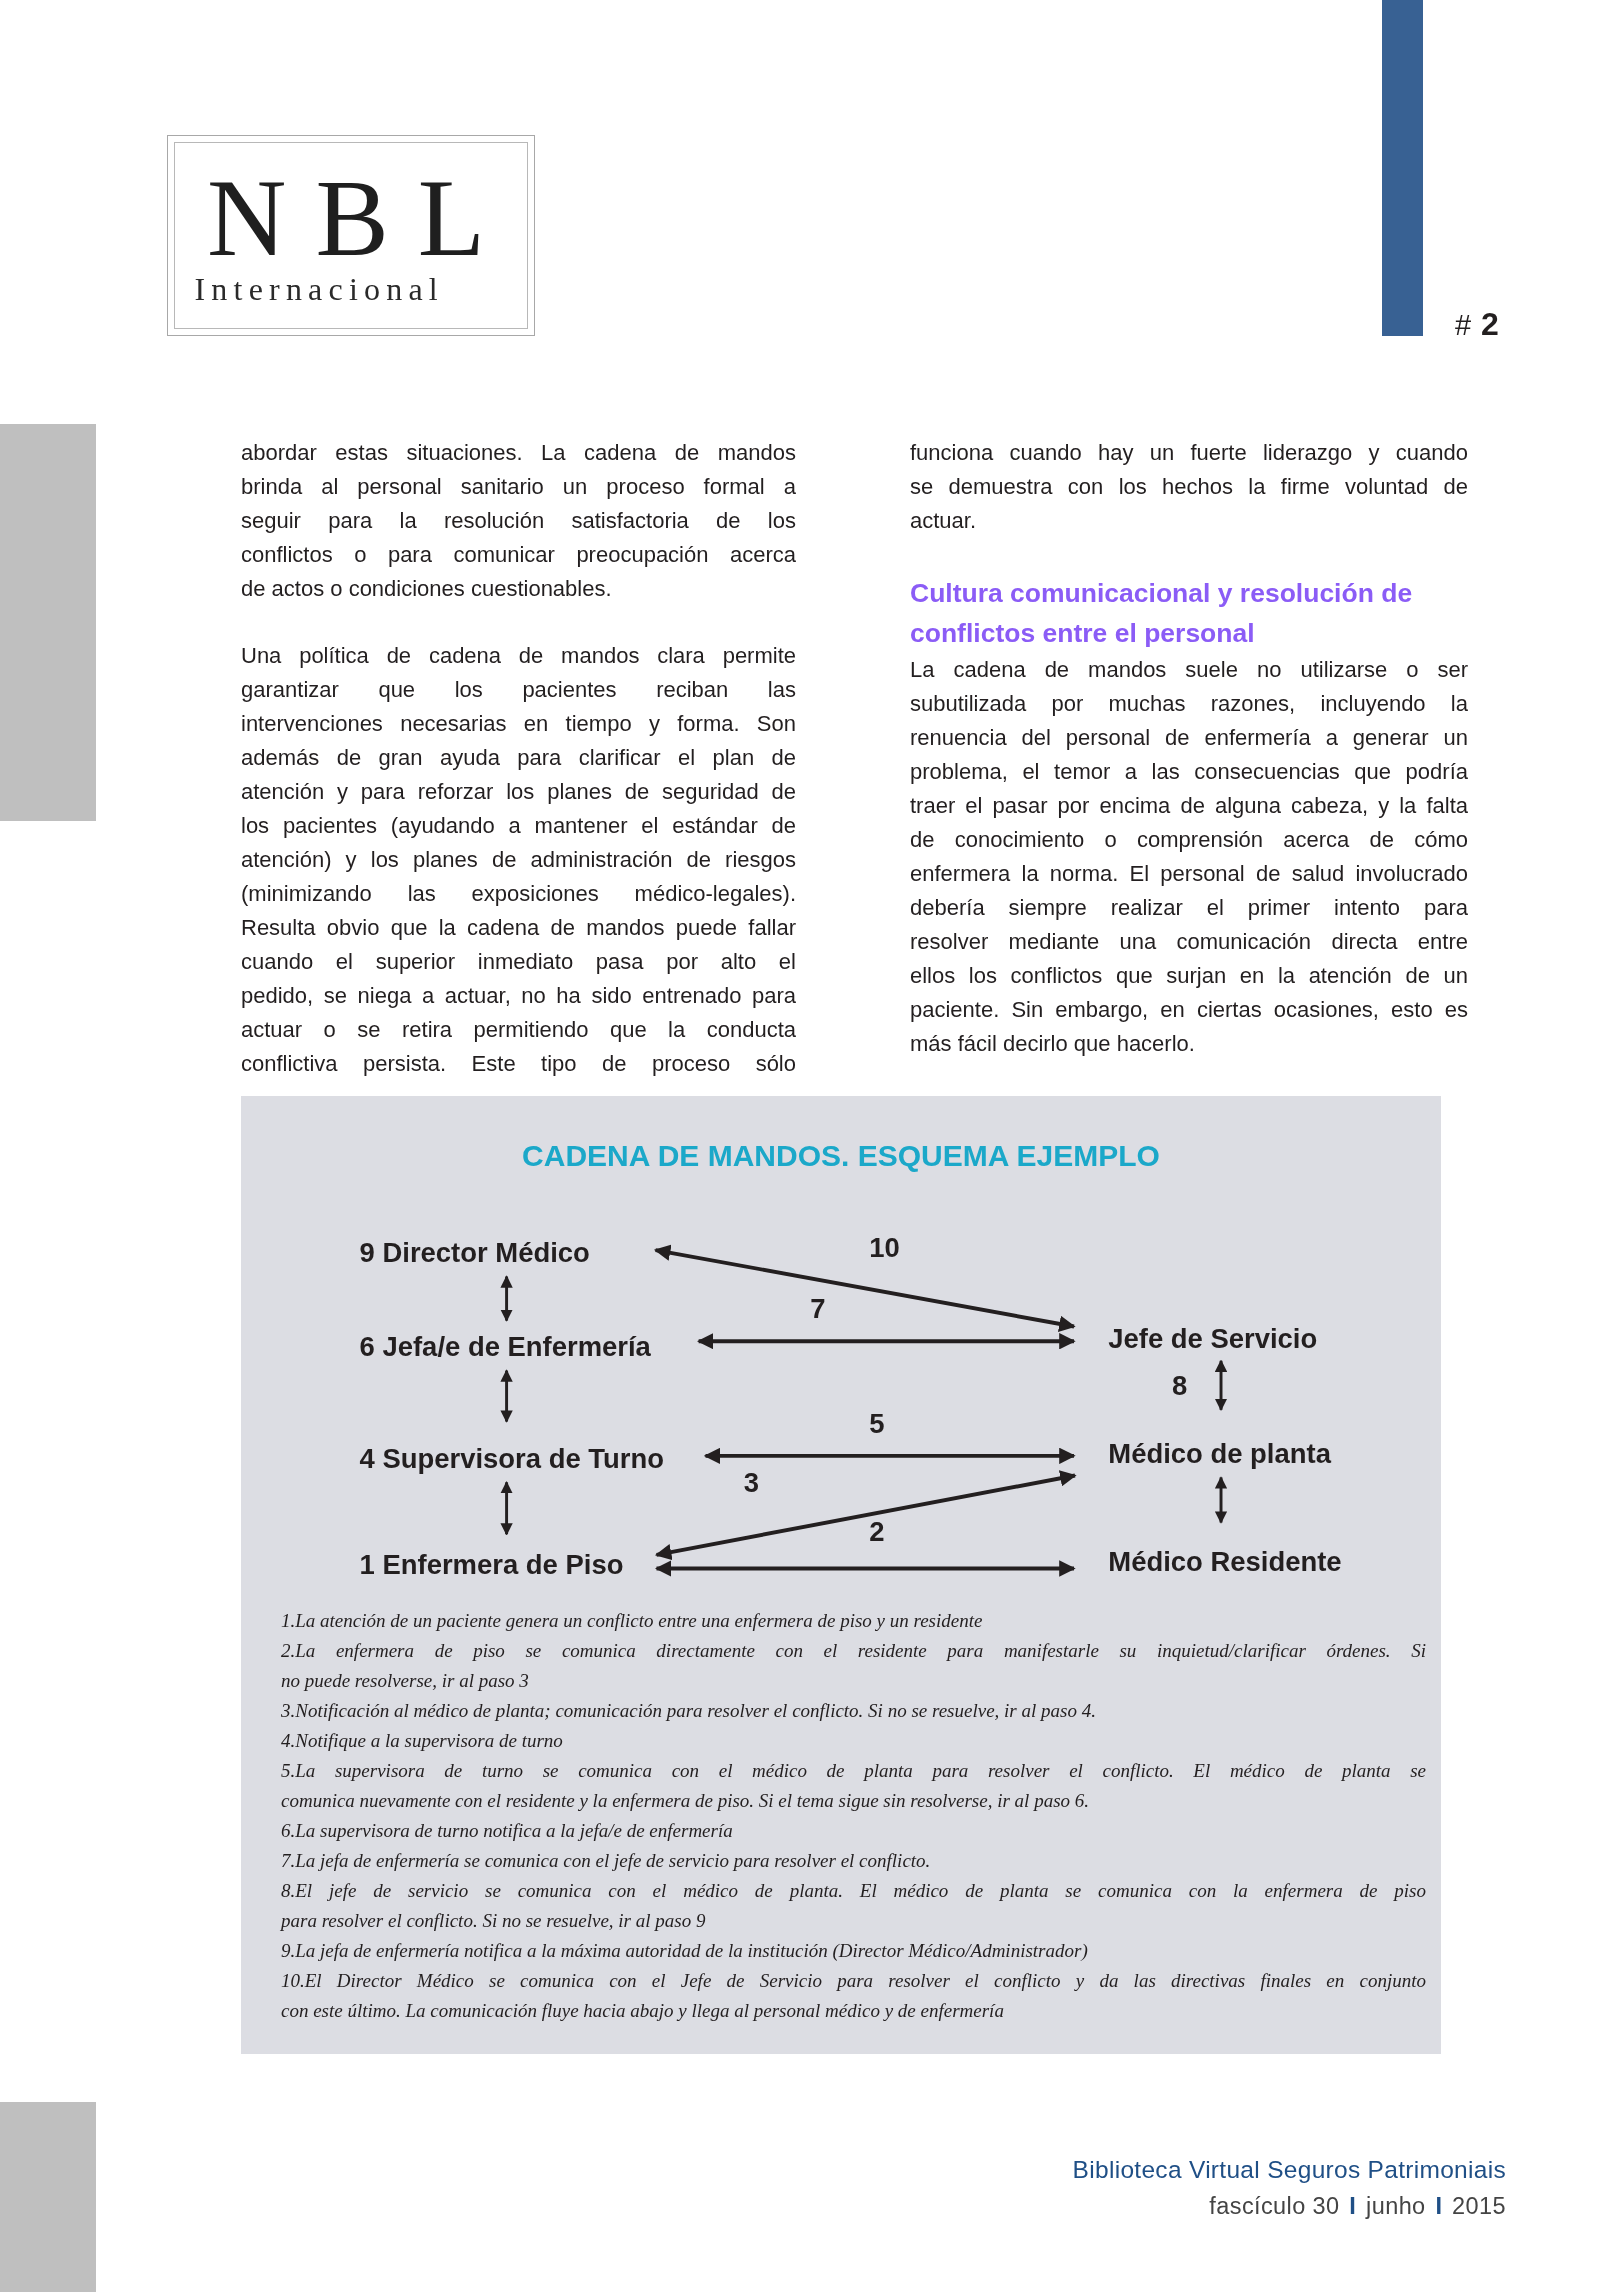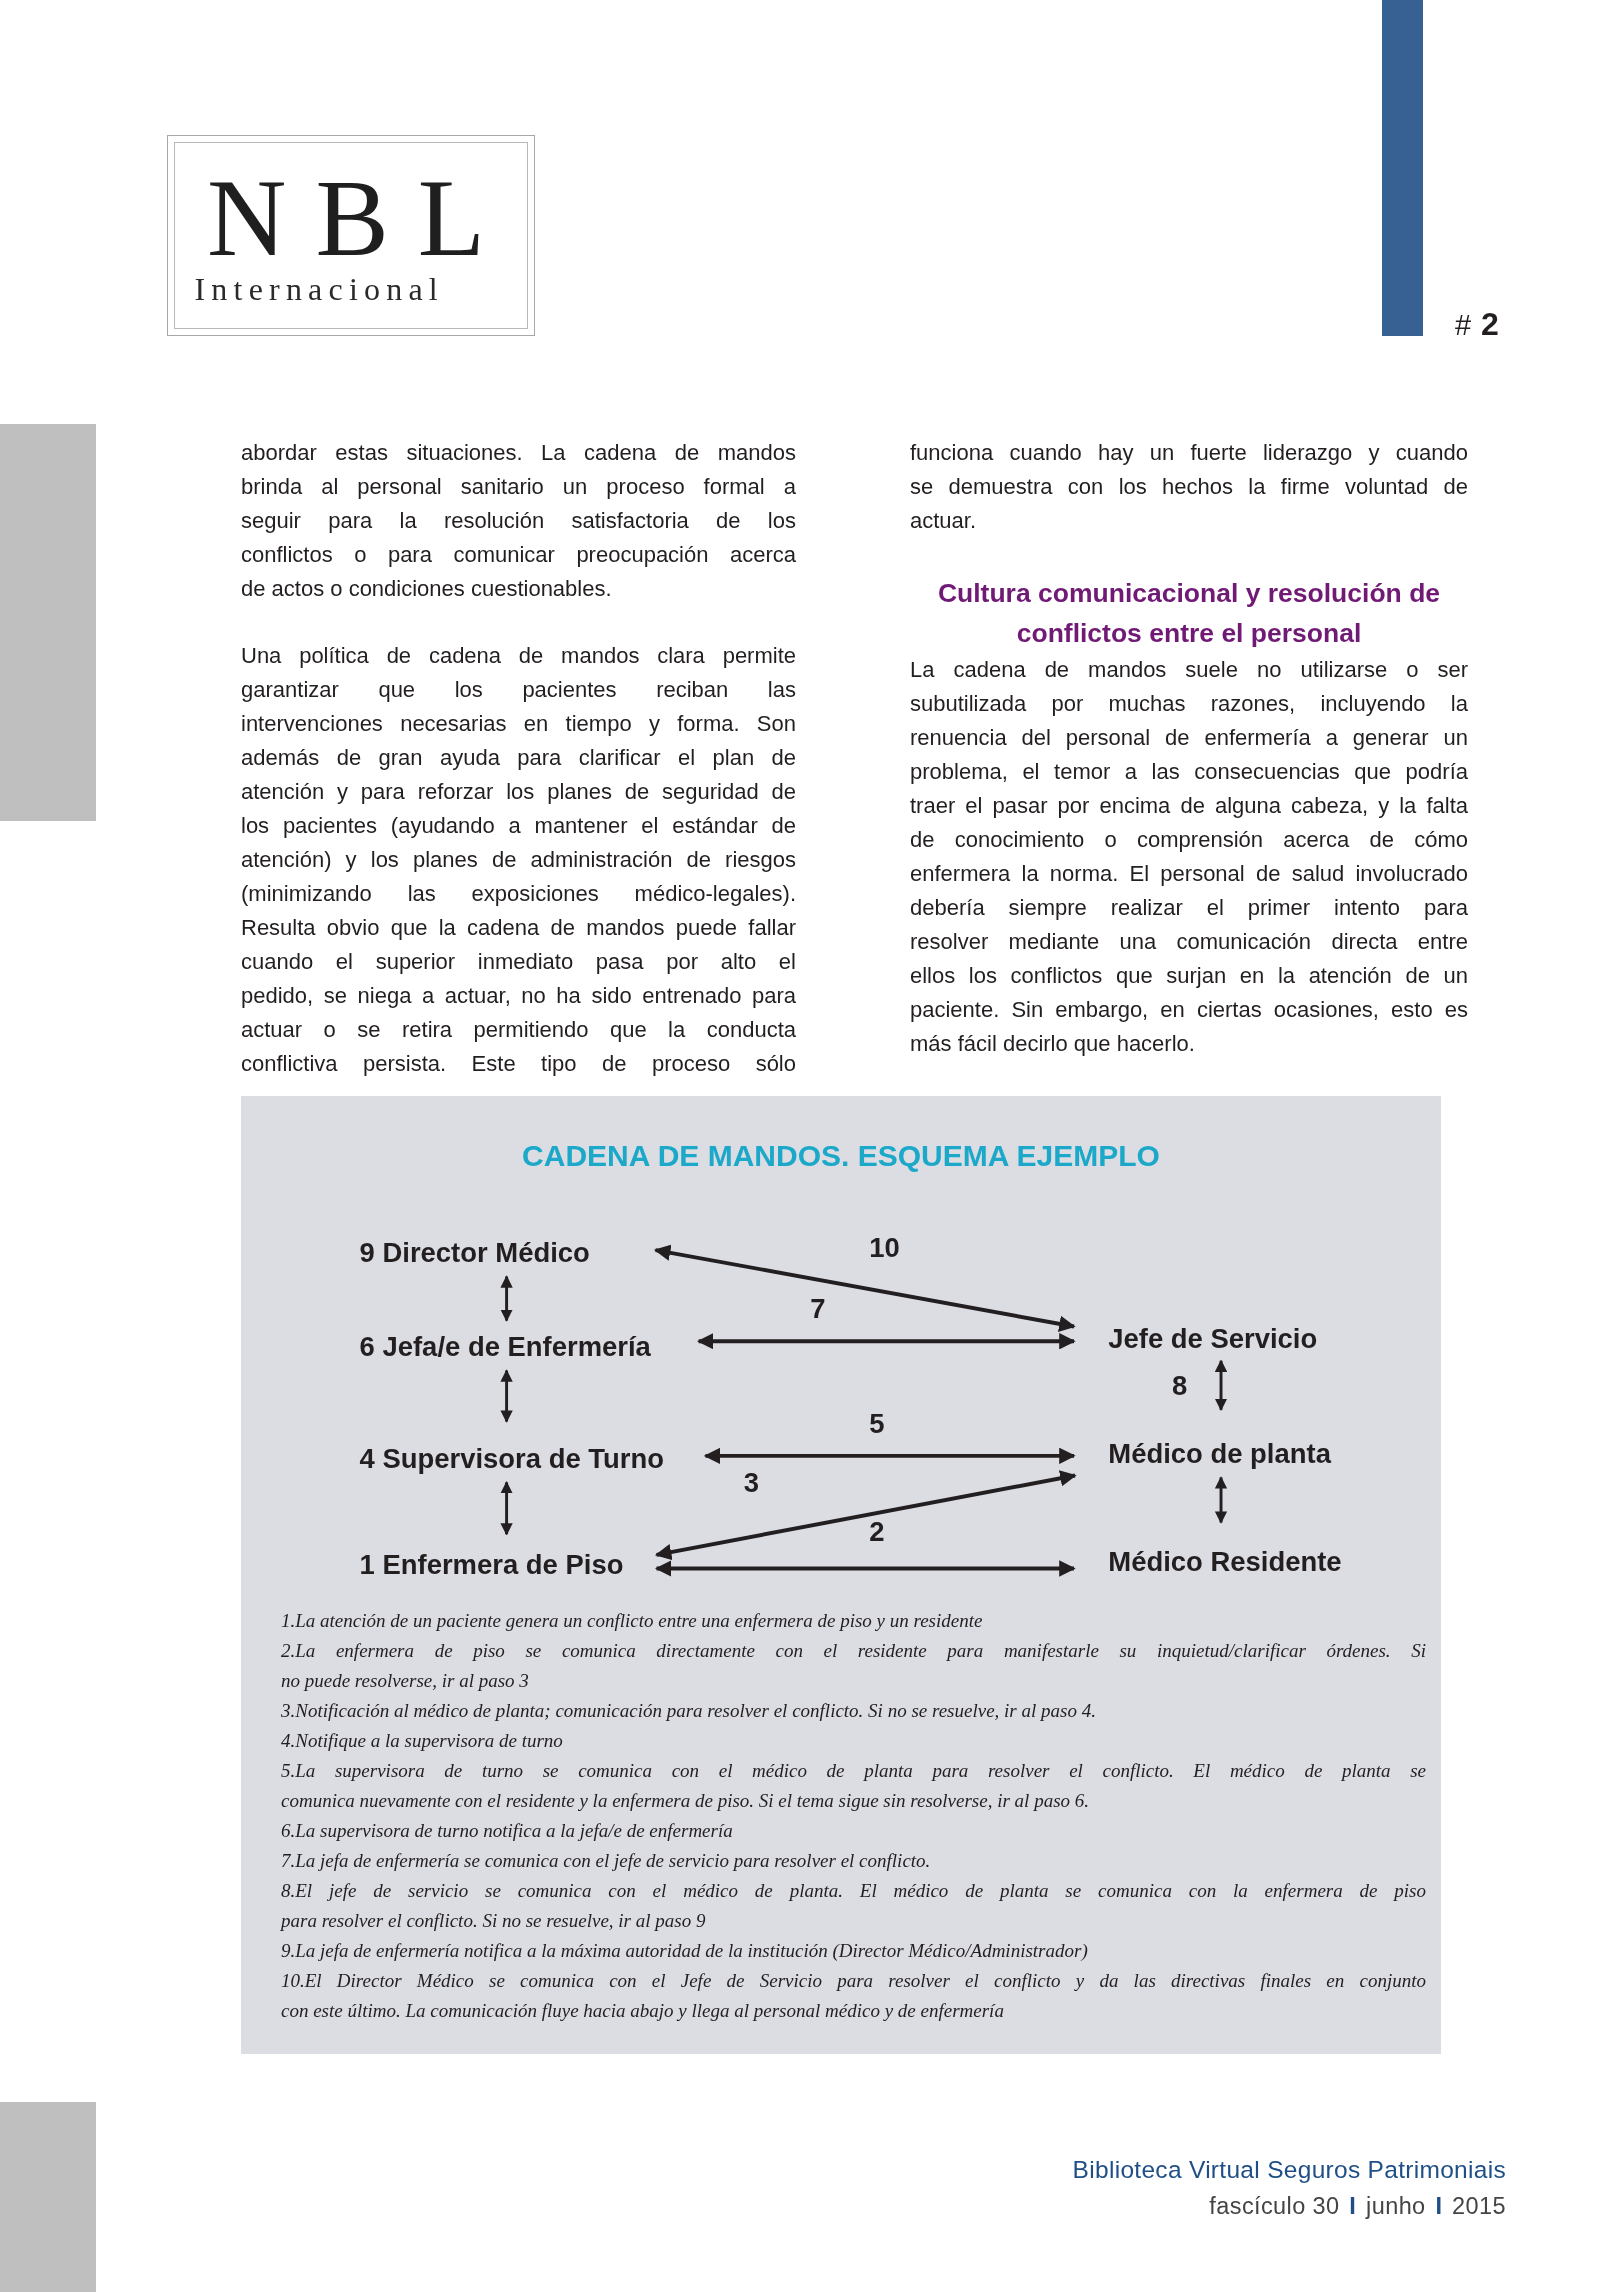--- a/index.html
+++ b/index.html
@@ -14,21 +14,21 @@
   .logo-nbl { position:absolute; left:39px; top:27.4px; font-family:"Liberation Serif", serif; font-size:110px; line-height:1; letter-spacing:29px; color:#1f1f1f; }
   .logo-sub { position:absolute; left:26.5px; top:135px; font-family:"Liberation Serif", serif; font-size:32px; letter-spacing:6.2px; color:#2a2a2a; }
   .gray-side { left:0; width:96px; background:#bfbfbf; }
   .col { position:absolute; font-family:"Liberation Sans", sans-serif; font-size:22px; line-height:34px; color:#231f20; text-align:justify; }
   .col p { margin:0; }
   .col .line { display:block; text-align:justify; text-align-last:justify; white-space:nowrap; }
   .col .line.last { text-align-last:left; }
   .col-left { left:241px; top:436px; width:555px; }
   .col-right { left:910px; top:436px; width:558px; }
   .gap { height:33px; }
-  .heading { color:#701a75; font-weight:bold; font-size:26.5px; line-height:40px; margin-top:35px; margin-bottom:0; text-align:center; }
+  .heading { color:#8b5cf6; font-weight:bold; font-size:26.5px; line-height:40px; margin-top:35px; margin-bottom:0; text-align:left; }
   .diagram-box { left:241px; top:1096px; width:1200px; height:958px; background:#dcdde3; }
   .diagram-title { position:absolute; left:0; right:0; top:43px; text-align:center; font-family:"Liberation Sans", sans-serif; font-weight:bold; font-size:30px; color:#1ba8c9; }
   .dg-svg { position:absolute; left:0; top:0; }
   .dlabel { font-family:"Liberation Sans", sans-serif; font-weight:bold; font-size:28px; fill:#231f20; }
   .dnum { font-family:"Liberation Sans", sans-serif; font-weight:bold; font-size:28px; fill:#231f20; }
   .notes { position:absolute; left:40px; top:510px; width:1145px; font-family:Liberation Serif, serif; font-style:italic; font-size:19px; line-height:30px; color:#231f20; }
   .notes .line { display:block; white-space:nowrap; }
   .notes .just { text-align:justify; text-align-last:justify; }
   .footer-title { right:115px; top:2156px; font-family:"Liberation Sans", sans-serif; font-size:24.5px; color:#1f4f86; letter-spacing:0.3px; }
   .footer-sub { right:115px; top:2193px; font-family:"Liberation Sans", sans-serif; font-size:23.5px; color:#444; letter-spacing:0.4px; }

